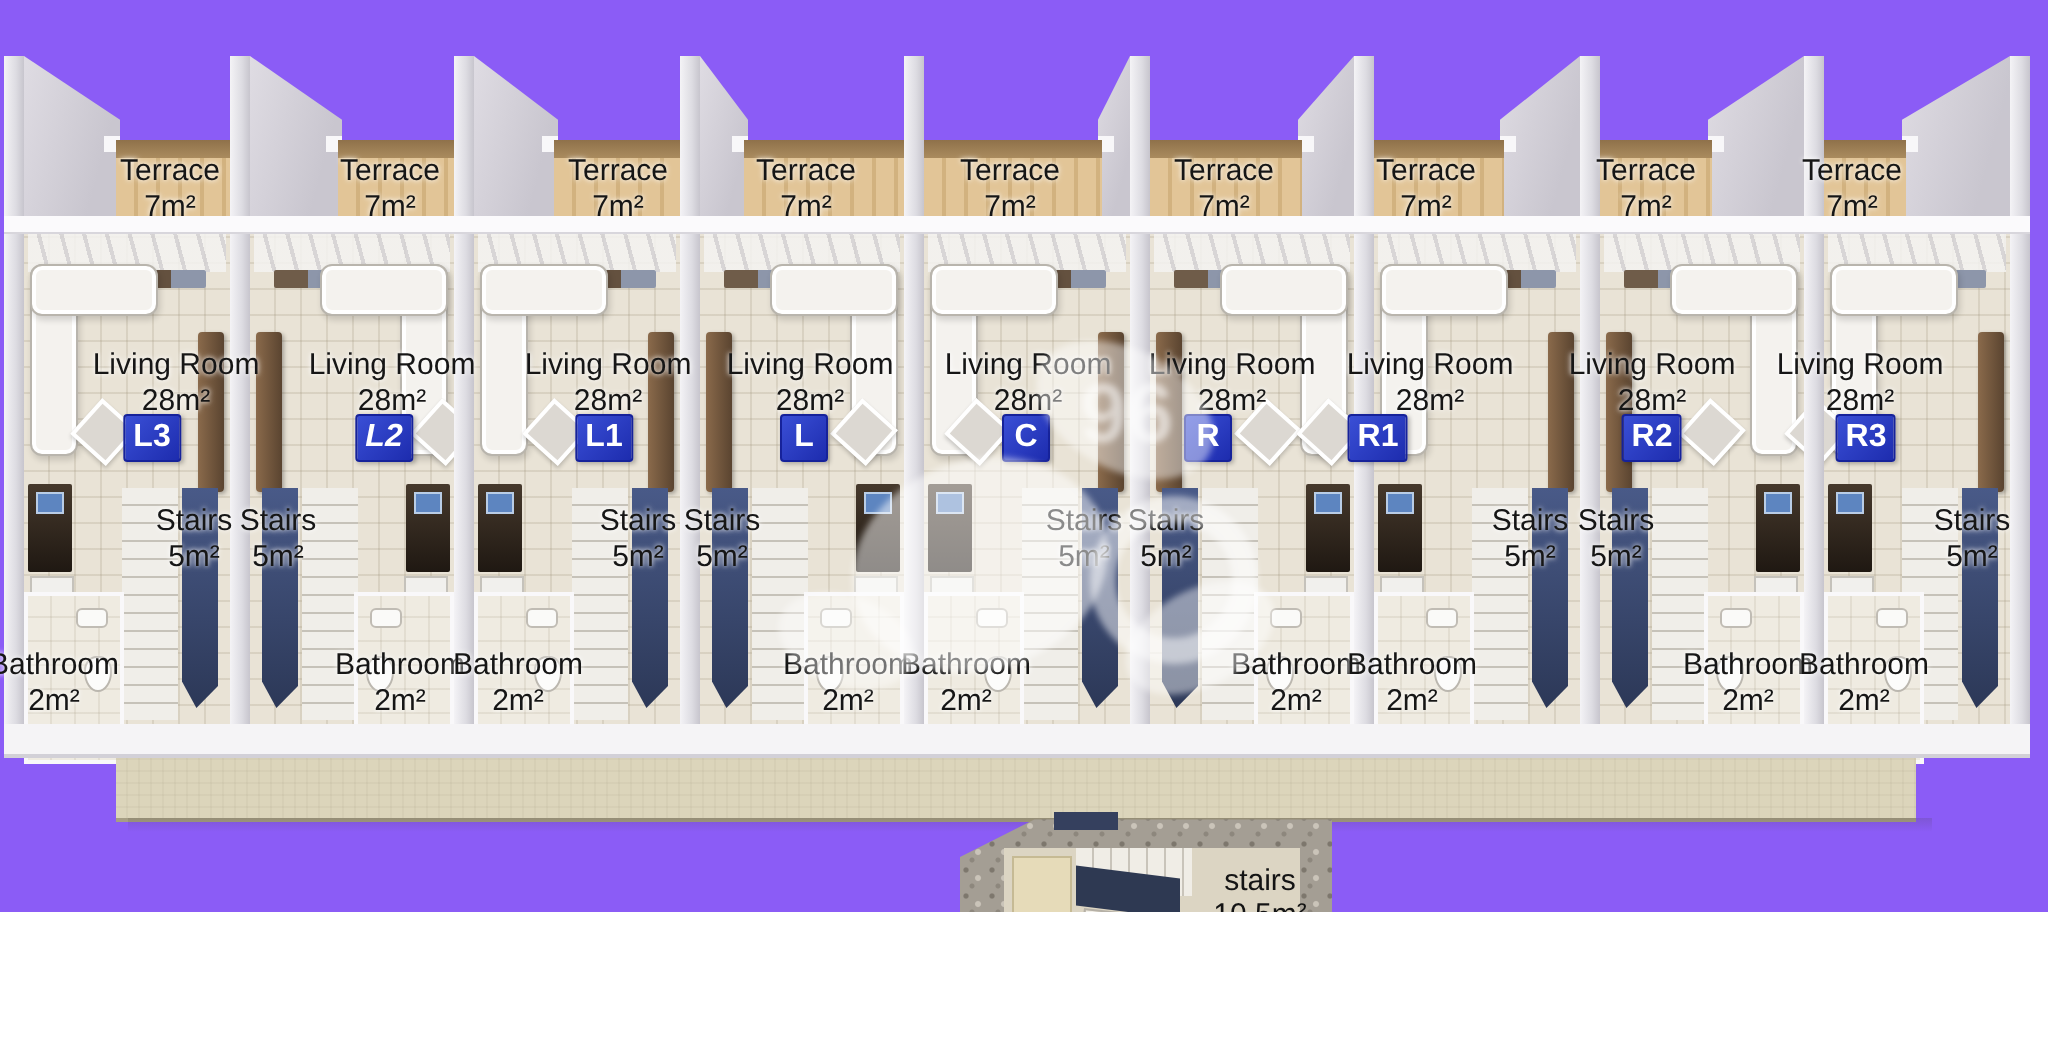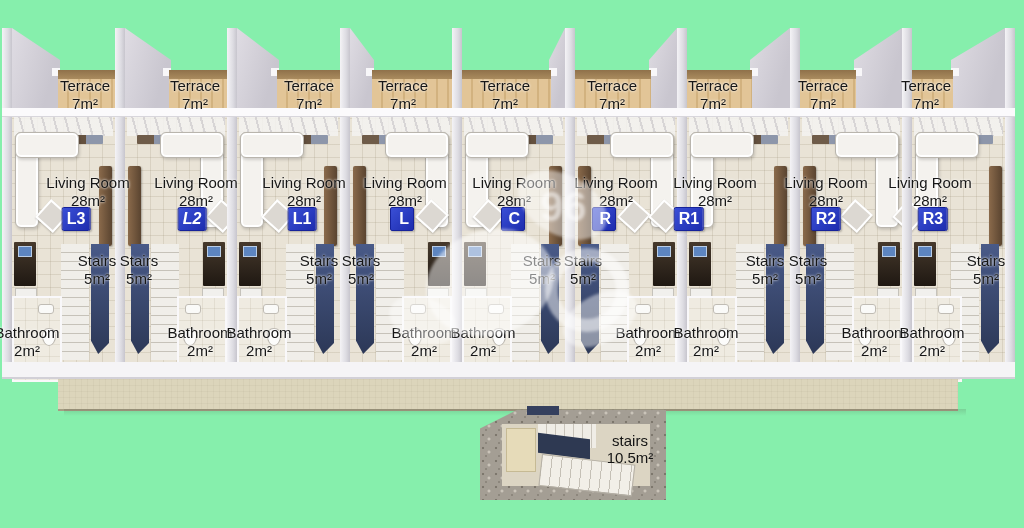--- a/index.html
+++ b/index.html
@@ -1,16 +1,16 @@
 <!DOCTYPE html>
 <html><head>
 <meta charset="utf-8">
 <style>
   html,body{margin:0;padding:0;background:#ffffff;}
-  .plan{position:relative;width:1024px;height:528px;background:#86efac;overflow:hidden;
+  .plan{position:relative;width:1024px;height:456px;background:#8b5cf6;overflow:hidden;
         font-family:"Liberation Sans", sans-serif;color:#161616;}
 
   
   .bay{position:absolute;top:28px;height:350px;overflow:visible;}
   .bay > div{position:absolute;}
 
   .floor{left:0;right:0;top:84px;bottom:0;
     background-image:
       repeating-linear-gradient(0deg, transparent 0 12px, rgba(150,138,112,.20) 12px 13px),
       repeating-linear-gradient(90deg, transparent 0 12px, rgba(150,138,112,.20) 12px 13px);
@@ -71,21 +71,21 @@
   .sink{position:absolute;top:6px;width:14px;height:8px;background:#fafaf8;border:1px solid #c0bcb4;border-radius:3px;}
   .va .sink{right:6px;} .vb .sink{left:6px;}
 
   
   .lbl{position:absolute;transform:translateX(-50%);text-align:center;font-size:15px;line-height:18px;
        white-space:nowrap;z-index:6;color:#161616;
        text-shadow:0 0 3px rgba(255,255,255,.85),0 0 2px rgba(255,255,255,.6);}
   .t-lbl{top:49px;} .lr-lbl{top:146px;} .s-lbl{top:224px;} .b-lbl{top:296px;}
   .badge{position:absolute;top:179px;transform:translateX(-50%);z-index:6;
     background:linear-gradient(135deg,#3a4fd6,#1d2cae);color:#fff;font-weight:700;font-size:16px;
-    line-height:19px;padding:1px 4px 2px;min-width:14px;text-align:right;border:1px solid #16229a;
+    line-height:19px;padding:1px 4px 2px;min-width:14px;text-align:center;border:1px solid #16229a;
     border-radius:2px;box-shadow:1px 1px 2px rgba(0,0,0,.25);}
 
   
   .divider{position:absolute;top:28px;width:10px;height:350px;z-index:4;
     background:linear-gradient(90deg,#f4f3f6,#dddce2 60%,#c7c5cd);}
   .rail{position:absolute;left:2px;width:1013px;top:108px;height:8px;background:#fbfafc;
     border-bottom:1px solid #d8d6dc;z-index:4;}
   .baseband{position:absolute;left:2px;width:1013px;top:362px;height:15px;background:#f5f4f6;
     border-bottom:2px solid #d2d0d7;z-index:4;}
 

